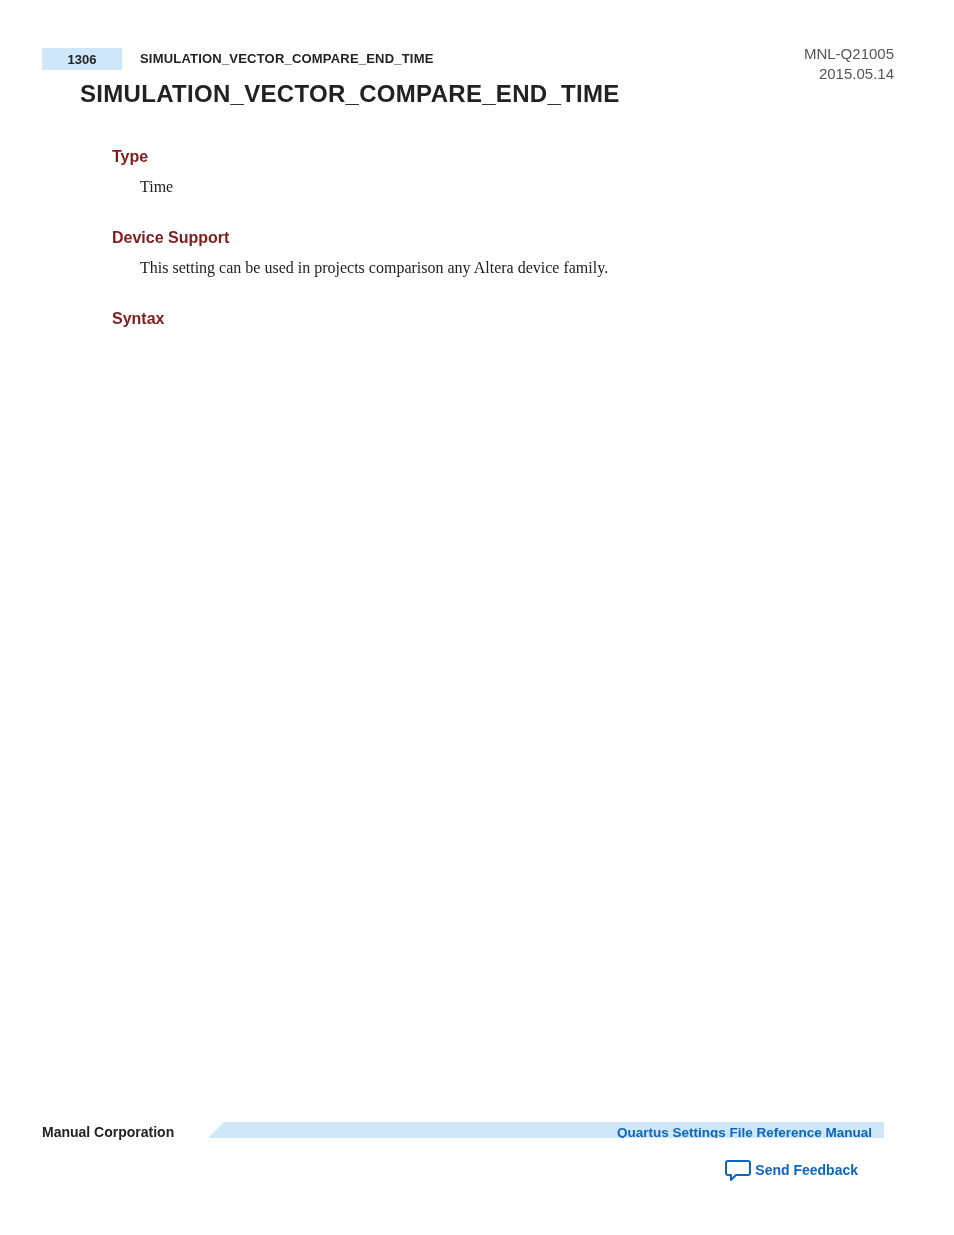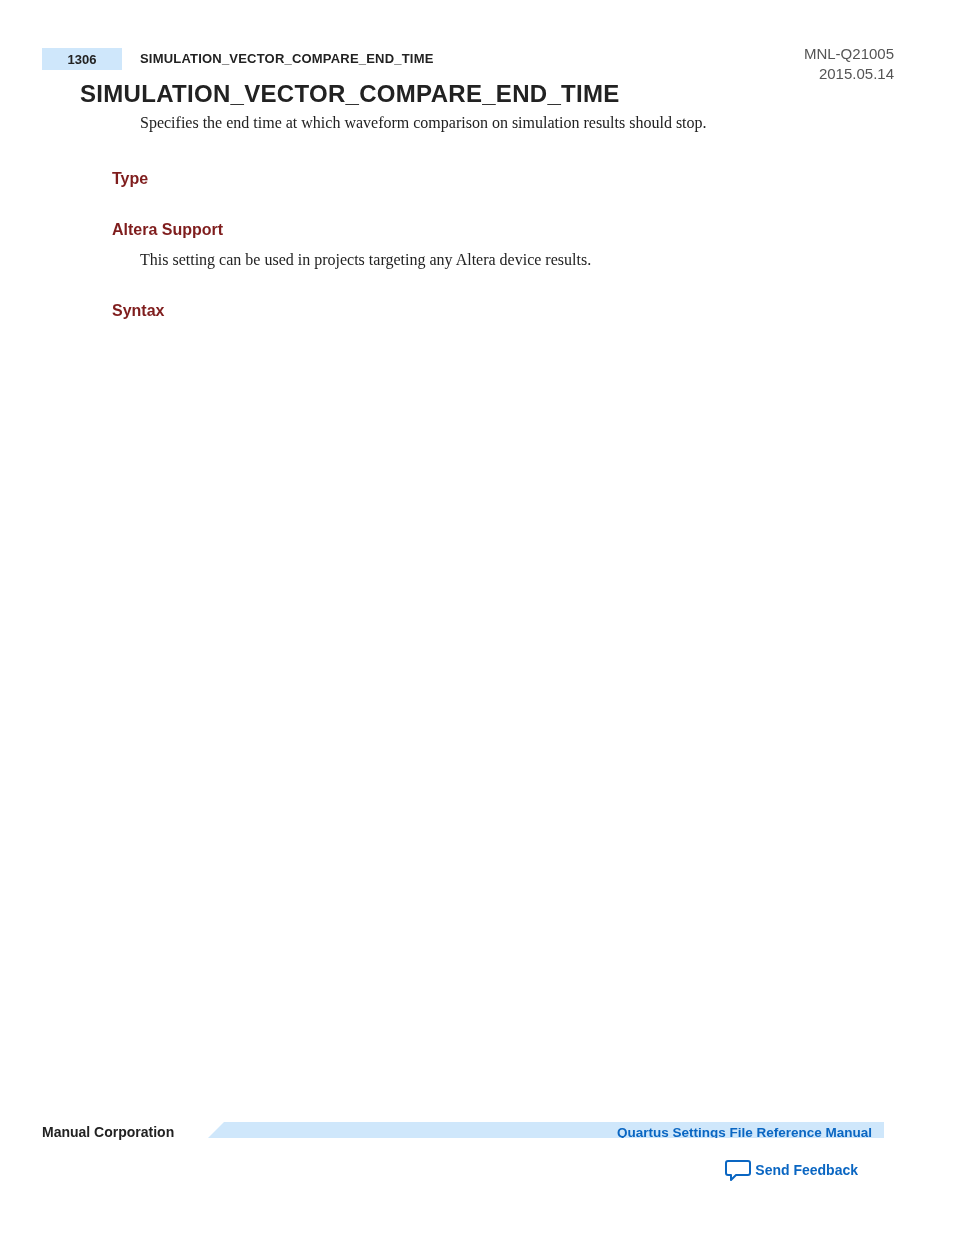--- a/index.html
+++ b/index.html
@@ -186,26 +186,26 @@
     <div class="hdr-title">SIMULATION_VECTOR_COMPARE_END_TIME</div>
     <div class="hdr-right">
       <div>MNL-Q21005</div>
       <div>2015.05.14</div>
     </div>
   </div>
 
   <div class="title">SIMULATION_VECTOR_COMPARE_END_TIME</div>
 
   <div class="body-area">
-    <div>Specifies the end time at which waveform comparison on simulation results should stop.</div>
 
     <div class="section-h sec-type-h">Type</div>
-
-    <div class="section-h sec-dev-h">Altera Support</div>
-    <div class="sec-body">This setting can be used in projects targeting any Altera device results.</div>
+    <div class="sec-body">Time</div>
+
+    <div class="section-h sec-dev-h">Device Support</div>
+    <div class="sec-body">This setting can be used in projects comparison any Altera device family.</div>
 
     <div class="section-h sec-syn-h">Syntax</div>
   </div>
 
   <div class="footer-bar">
     <div class="footer-left">Manual Corporation</div>
     <div class="footer-slash">
       <div class="footer-slash-tri"></div>
       <div class="footer-slash-fill"></div>
       <a class="footer-right">Quartus Settings File Reference Manual</a>

